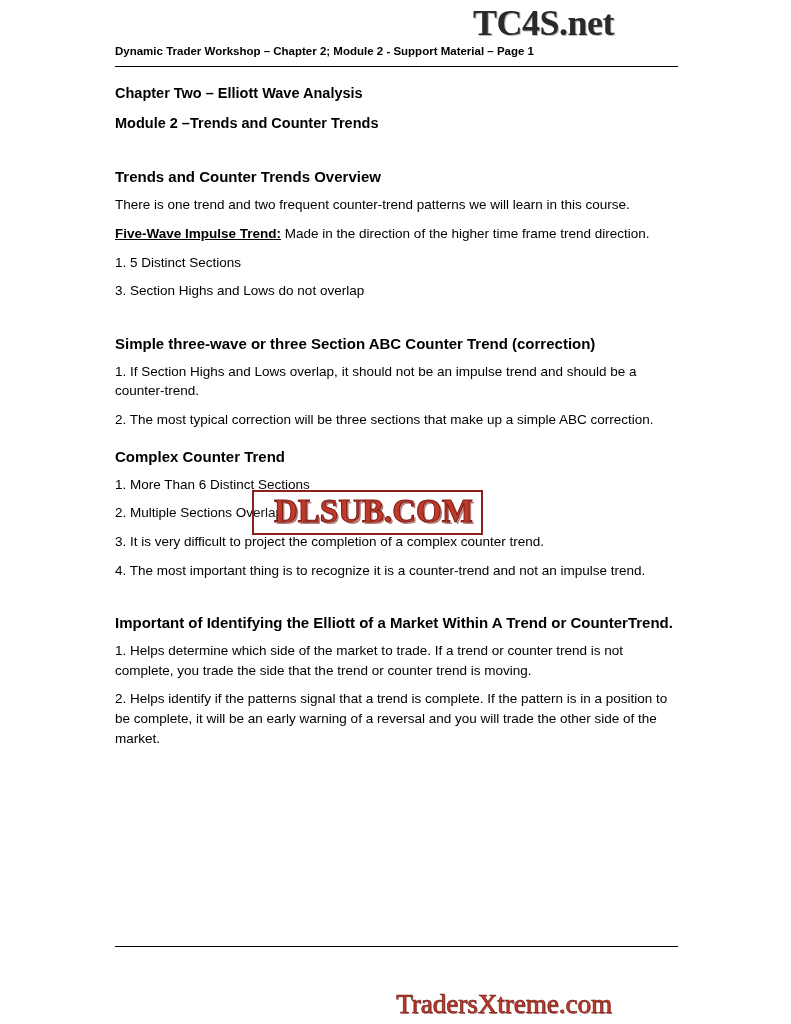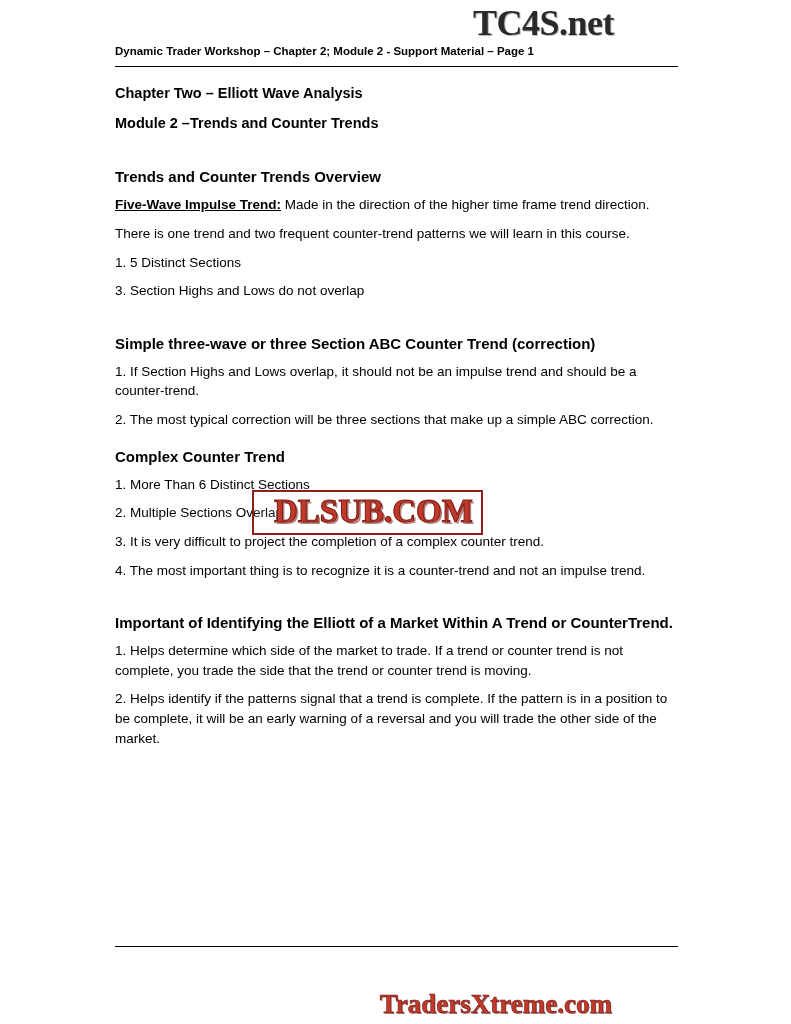--- a/index.html
+++ b/index.html
@@ -131,21 +131,21 @@
     text-align: center;
     font-size: 12px;
     color: #000;
   }
 
   .wm-bottom {
     position: absolute;
     right: 20px;
     bottom: 4px;
     font-family: "Liberation Serif", serif;
-    font-weight: bold;
+    font-weight: normal;
     font-size: 27px;
     color: #c0392b;
     -webkit-text-stroke: 0.6px #6e1a13;
     text-shadow: 1px 1px 0 rgba(110,26,19,0.5);
     z-index: 6;
     white-space: nowrap;
   }
 </style>
 </head>
 <body>
@@ -158,24 +158,24 @@
   <div class="header-line"></div>
 
   <div class="content">
 
     <div class="title-line">Chapter Two  – Elliott Wave Analysis</div>
     <div class="title-line">Module 2 –Trends and Counter Trends</div>
 
     <div class="spacer-lg"></div>
 
     <h2 class="section">Trends and Counter Trends Overview</h2>
+    <p class="para">There is one trend and two frequent counter-trend patterns we will learn in this course.</p>
     <p class="para">
       <span class="lead">Five-Wave Impulse Trend:</span><span> Made in the direction of the higher time frame trend direction.</span>
     </p>
-    <p class="para">There is one trend and two frequent counter-trend patterns we will learn in this course.</p>
     <p class="para">1. 5 Distinct Sections</p>
     <p class="para">3. Section Highs and Lows do not overlap</p>
 
     <div class="spacer-lg"></div>
 
     <h2 class="section underline">Simple three-wave or three Section ABC Counter Trend (correction)</h2>
     <p class="para">1. If Section Highs and Lows overlap, it should not be an impulse trend and should be a counter-trend.</p>
     <p class="para">2. The most typical correction will be three sections that make up a simple ABC correction.</p>
 
     <div class="spacer-sm"></div>

